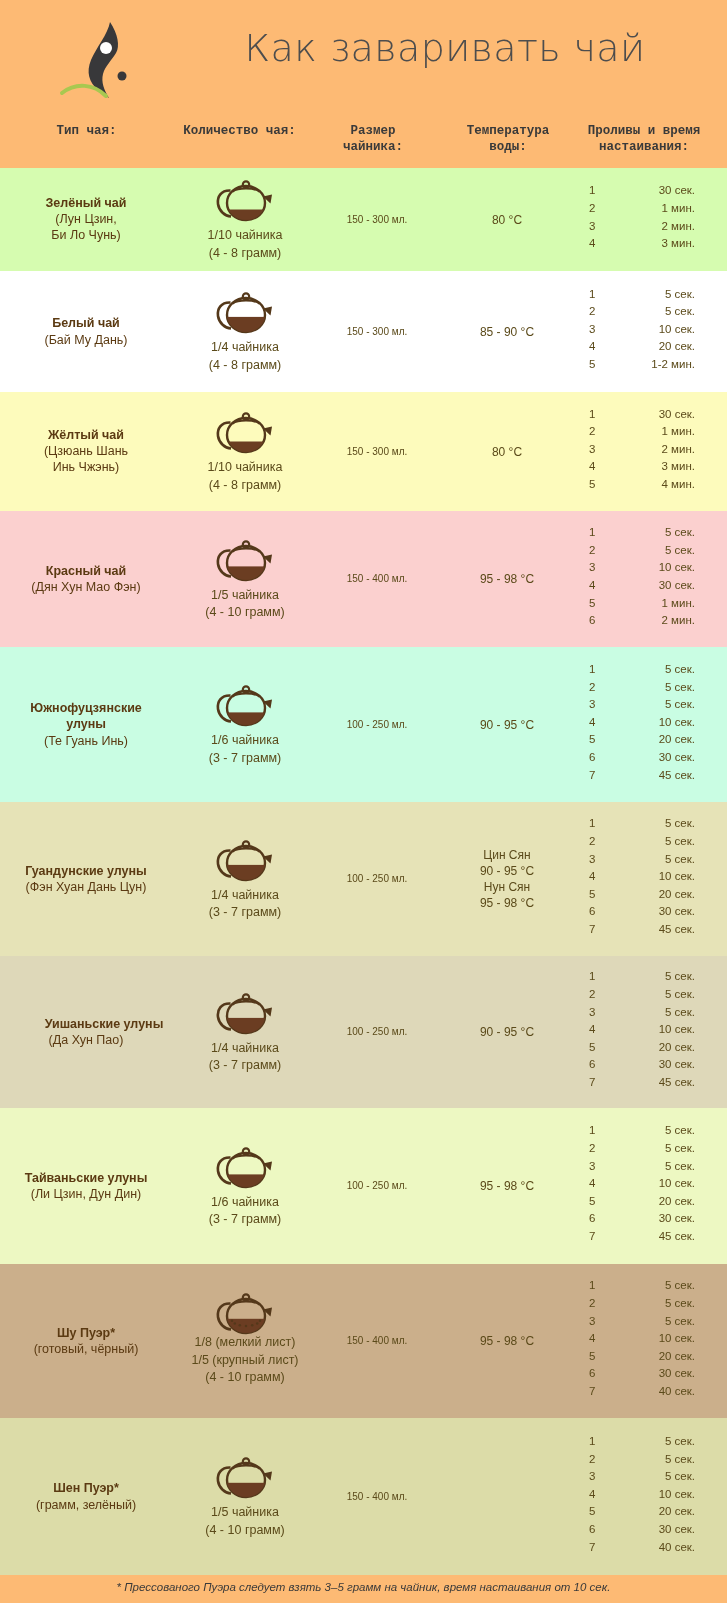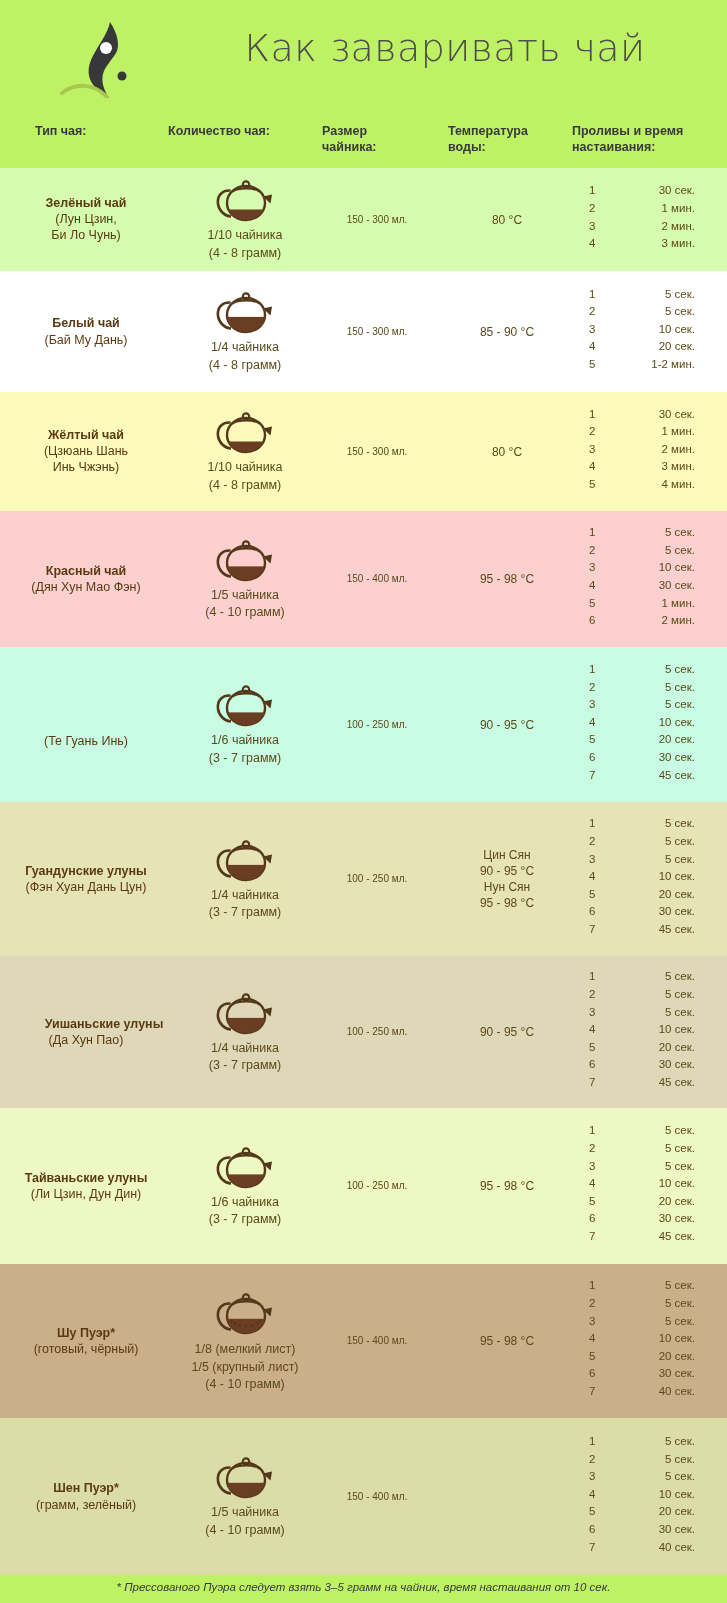--- a/index.html
+++ b/index.html
@@ -1,30 +1,30 @@
 <!DOCTYPE html>
 <html><head>
 <meta charset="utf-8">
 <title>Как заваривать чай</title>
 <style>
   html,body{margin:0;padding:0;background:#fff;}
   body{width:727px;height:1603px;font-family:"Liberation Sans",sans-serif;overflow:hidden;
        -webkit-font-smoothing:antialiased;}
-  .page{position:relative;width:727px;height:1603px;background:#bef264;}
+  .page{position:relative;width:727px;height:1603px;background:#fdba74;}
 
   
   .logo{position:absolute;left:56px;top:20px;width:116px;height:92px;}
   .logo svg{display:block;}
   .title{position:absolute;left:190px;top:26px;width:510px;text-align:center;
          font-size:38px;font-weight:300;color:#4d4d4d;letter-spacing:0.4px;
          font-family:"DejaVu Sans",sans-serif;}
 
   
   .colhead{position:absolute;font-size:12.5px;font-weight:bold;color:#3a3a3a;
-           text-align:left;line-height:15.5px;}
+           text-align:center;line-height:15.5px;font-family:Liberation Mono, monospace;}
 
   
   .row{position:absolute;left:0;width:727px;}
   .cell{position:absolute;text-align:center;color:#5b4217;}
   .tname{font-size:12.5px;font-weight:bold;color:#5b3a12;line-height:16px;}
   .tsub{font-size:12.5px;color:#5b3a12;line-height:16px;}
   .amt{font-size:12.5px;color:#5b4a1a;line-height:17.5px;}
   .vol{font-size:10px;color:#5b4a1a;line-height:16px;}
   .temp{font-size:12px;color:#5b4a1a;line-height:16px;}
   .inf-n{position:absolute;font-size:11.5px;color:#5b4a1a;text-align:left;}
@@ -174,20 +174,21 @@
         <div class="inf-t" style="left:605px;top:50.4px;width:90px">10 сек.</div>
       <div class="inf-n" style="left:589px;top:68.0px">4</div>
         <div class="inf-t" style="left:605px;top:68.0px;width:90px">30 сек.</div>
       <div class="inf-n" style="left:589px;top:85.6px">5</div>
         <div class="inf-t" style="left:605px;top:85.6px;width:90px">1 мин.</div>
       <div class="inf-n" style="left:589px;top:103.2px">6</div>
         <div class="inf-t" style="left:605px;top:103.2px;width:90px">2 мин.</div>
     </div>
   </div>
   <div class="row" style="top:647px;height:155px;background:#c9fde3">
+    <div class="cell tname" style="left:1px;top:52.8px;width:170px"><span>Южнофуцзянские</span><br><span>улуны</span></div>
     <div class="cell tsub" style="left:-4px;top:85.8px;width:180px"><span>(Те Гуань Инь)</span></div>
     <div style="position:absolute;left:213px;top:35.0px;width:64px;height:46px"><svg width="64" height="46" viewBox="0 0 64 46" xmlns="http://www.w3.org/2000/svg">
           <defs>
             <clipPath id="pot4">
               <ellipse cx="33.0" cy="26.0" rx="19.0" ry="17.0"></ellipse>
             </clipPath>
           </defs>
           <path fill="none" stroke="#54381a" stroke-width="2.6" d="M17.5 13.5 C 8 13 4 20 5 27 C 6 34 12 39 18 39.5"></path>
           <path fill="#54381a" d="M50 19.5 L59 17.5 L57.5 26.5 Z"></path>
           <ellipse cx="33.0" cy="26.0" rx="19.0" ry="17.0" fill="none" stroke="#54381a" stroke-width="2.4"></ellipse>
@@ -341,21 +342,21 @@
           <g fill="#54381a">
             <circle cx="19.0" cy="30.7" r="1.25"></circle>
             <circle cx="21.8" cy="33.4" r="1.25"></circle>
             <circle cx="26.8" cy="35.2" r="1.25"></circle>
             <circle cx="33.0" cy="35.9" r="1.25"></circle>
             <circle cx="39.2" cy="35.2" r="1.25"></circle>
             <circle cx="44.2" cy="33.4" r="1.25"></circle>
             <circle cx="47.0" cy="30.7" r="1.25"></circle>
           </g>
         </svg></div>
-    <div class="cell amt" style="left:165px;top:77px;width:160px"><span>1/8 (мелкий лист)</span><br><span>1/5 (крупный лист)</span><br><span>(4 - 10 грамм)</span></div>
+    <div class="cell amt" style="left:165px;top:70px;width:160px"><span>1/8 (мелкий лист)</span><br><span>1/5 (крупный лист)</span><br><span>(4 - 10 грамм)</span></div>
     <div class="cell vol" style="left:307px;top:69.0px;width:140px">150 - 400 мл.</div>
     <div class="cell temp" style="left:437px;top:69.0px;width:140px"><span>95 - 98 °C</span></div>
     <div style="position:absolute;left:0;top:0;width:727px;height:154px">
       <div class="inf-n" style="left:589px;top:15.4px">1</div>
         <div class="inf-t" style="left:605px;top:15.4px;width:90px">5 сек.</div>
       <div class="inf-n" style="left:589px;top:33.0px">2</div>
         <div class="inf-t" style="left:605px;top:33.0px;width:90px">5 сек.</div>
       <div class="inf-n" style="left:589px;top:50.6px">3</div>
         <div class="inf-t" style="left:605px;top:50.6px;width:90px">5 сек.</div>
       <div class="inf-n" style="left:589px;top:68.2px">4</div>

